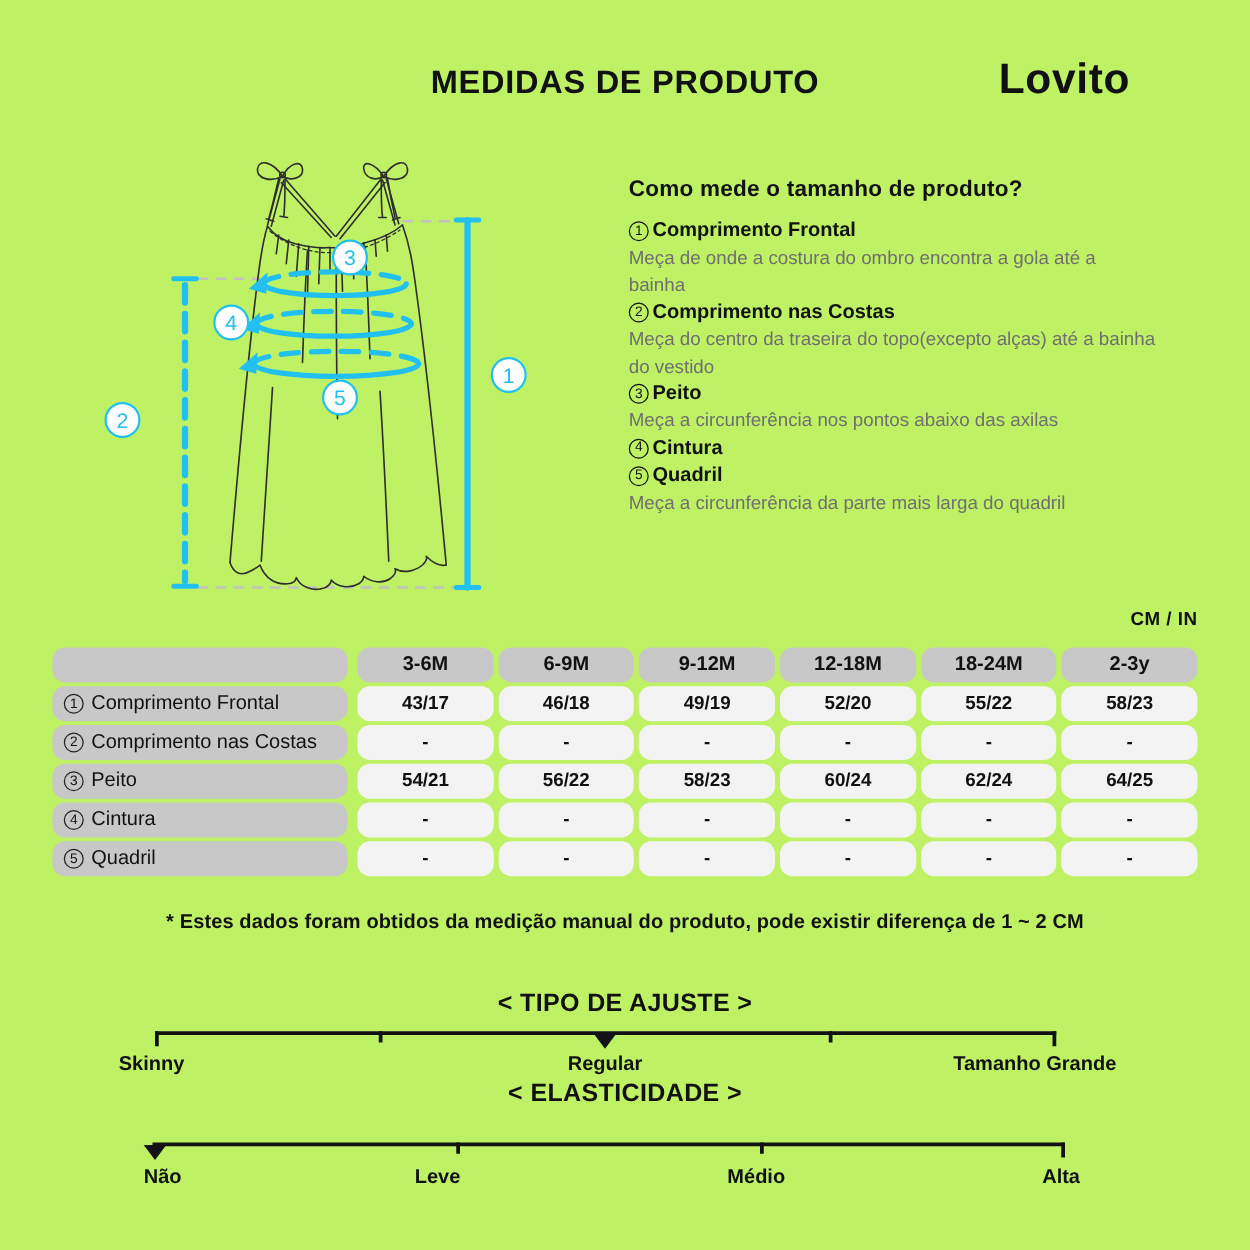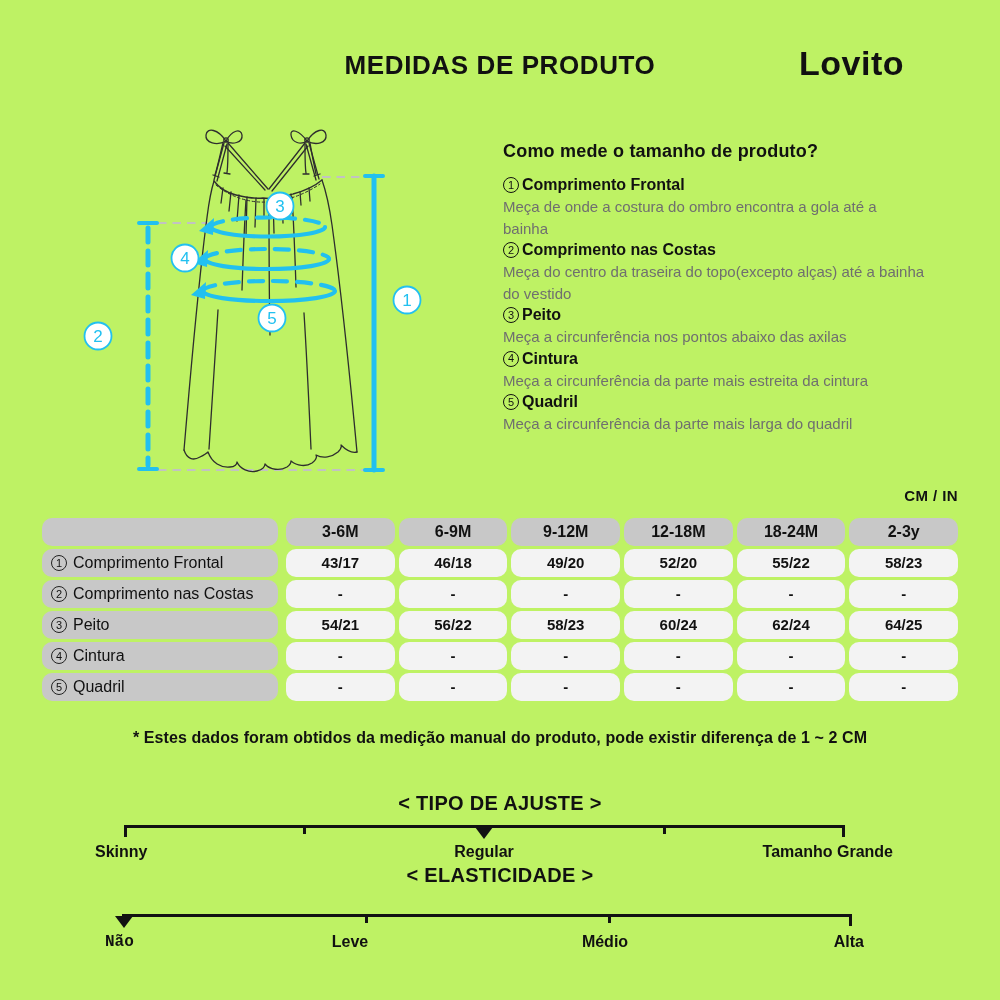--- a/index.html
+++ b/index.html
@@ -168,23 +168,20 @@
       <span>Peito</span>
     </div>
     <div class="instr-desc">
       <span>Meça a circunferência nos pontos abaixo das axilas</span>
     </div>
 
     <div class="instr-term">
       <span class="circ">4</span>
       <span>Cintura</span>
     </div>
-    <div class="instr-desc">
-      <span>Meça a circunferência da parte mais estreita da cintura</span>
-    </div>
 
     <div class="instr-term">
       <span class="circ">5</span>
       <span>Quadril</span>
     </div>
     <div class="instr-desc">
       <span>Meça a circunferência da parte mais larga do quadril</span>
     </div>
   </section>
 
@@ -201,21 +198,21 @@
       <div class="tcell cs">2-3y</div>
     </div>
 
     <div class="trow tbody-row">
       <div class="tcell c0">
         <span class="circ">1</span>
         <span>Comprimento Frontal</span>
       </div>
       <div class="tcell cs">43/17</div>
       <div class="tcell cs">46/18</div>
-      <div class="tcell cs">49/20</div>
+      <div class="tcell cs">49/19</div>
       <div class="tcell cs">52/20</div>
       <div class="tcell cs">55/22</div>
       <div class="tcell cs">58/23</div>
     </div>
 
     <div class="trow tbody-row">
       <div class="tcell c0">
         <span class="circ">2</span>
         <span>Comprimento nas Costas</span>
       </div>
@@ -284,19 +281,19 @@
   </div>
 
   <div class="scale-title" style="top:864px;">&lt; ELASTICIDADE &gt;</div>
   <div class="track" style="left:122px; top:914px; width:730px;">
     <div class="marker" style="left:-7px;"></div>
     <div class="tick-mid" style="left:243px;"></div>
     <div class="tick-mid" style="left:486px;"></div>
     <div class="tick-end" style="right:0;"></div>
   </div>
   <div class="scale-labels" style="top:933px;">
-    <span class="slbl" style="left:105px;font-family:Liberation Mono, monospace;">Não</span>
+    <span class="slbl" style="left:115px;">Não</span>
     <span class="slbl" style="left:350px; transform:translateX(-50%);">Leve</span>
     <span class="slbl" style="left:605px; transform:translateX(-50%);">Médio</span>
     <span class="slbl" style="right:136px;">Alta</span>
   </div>
 
 </div>
 
 </body></html>

